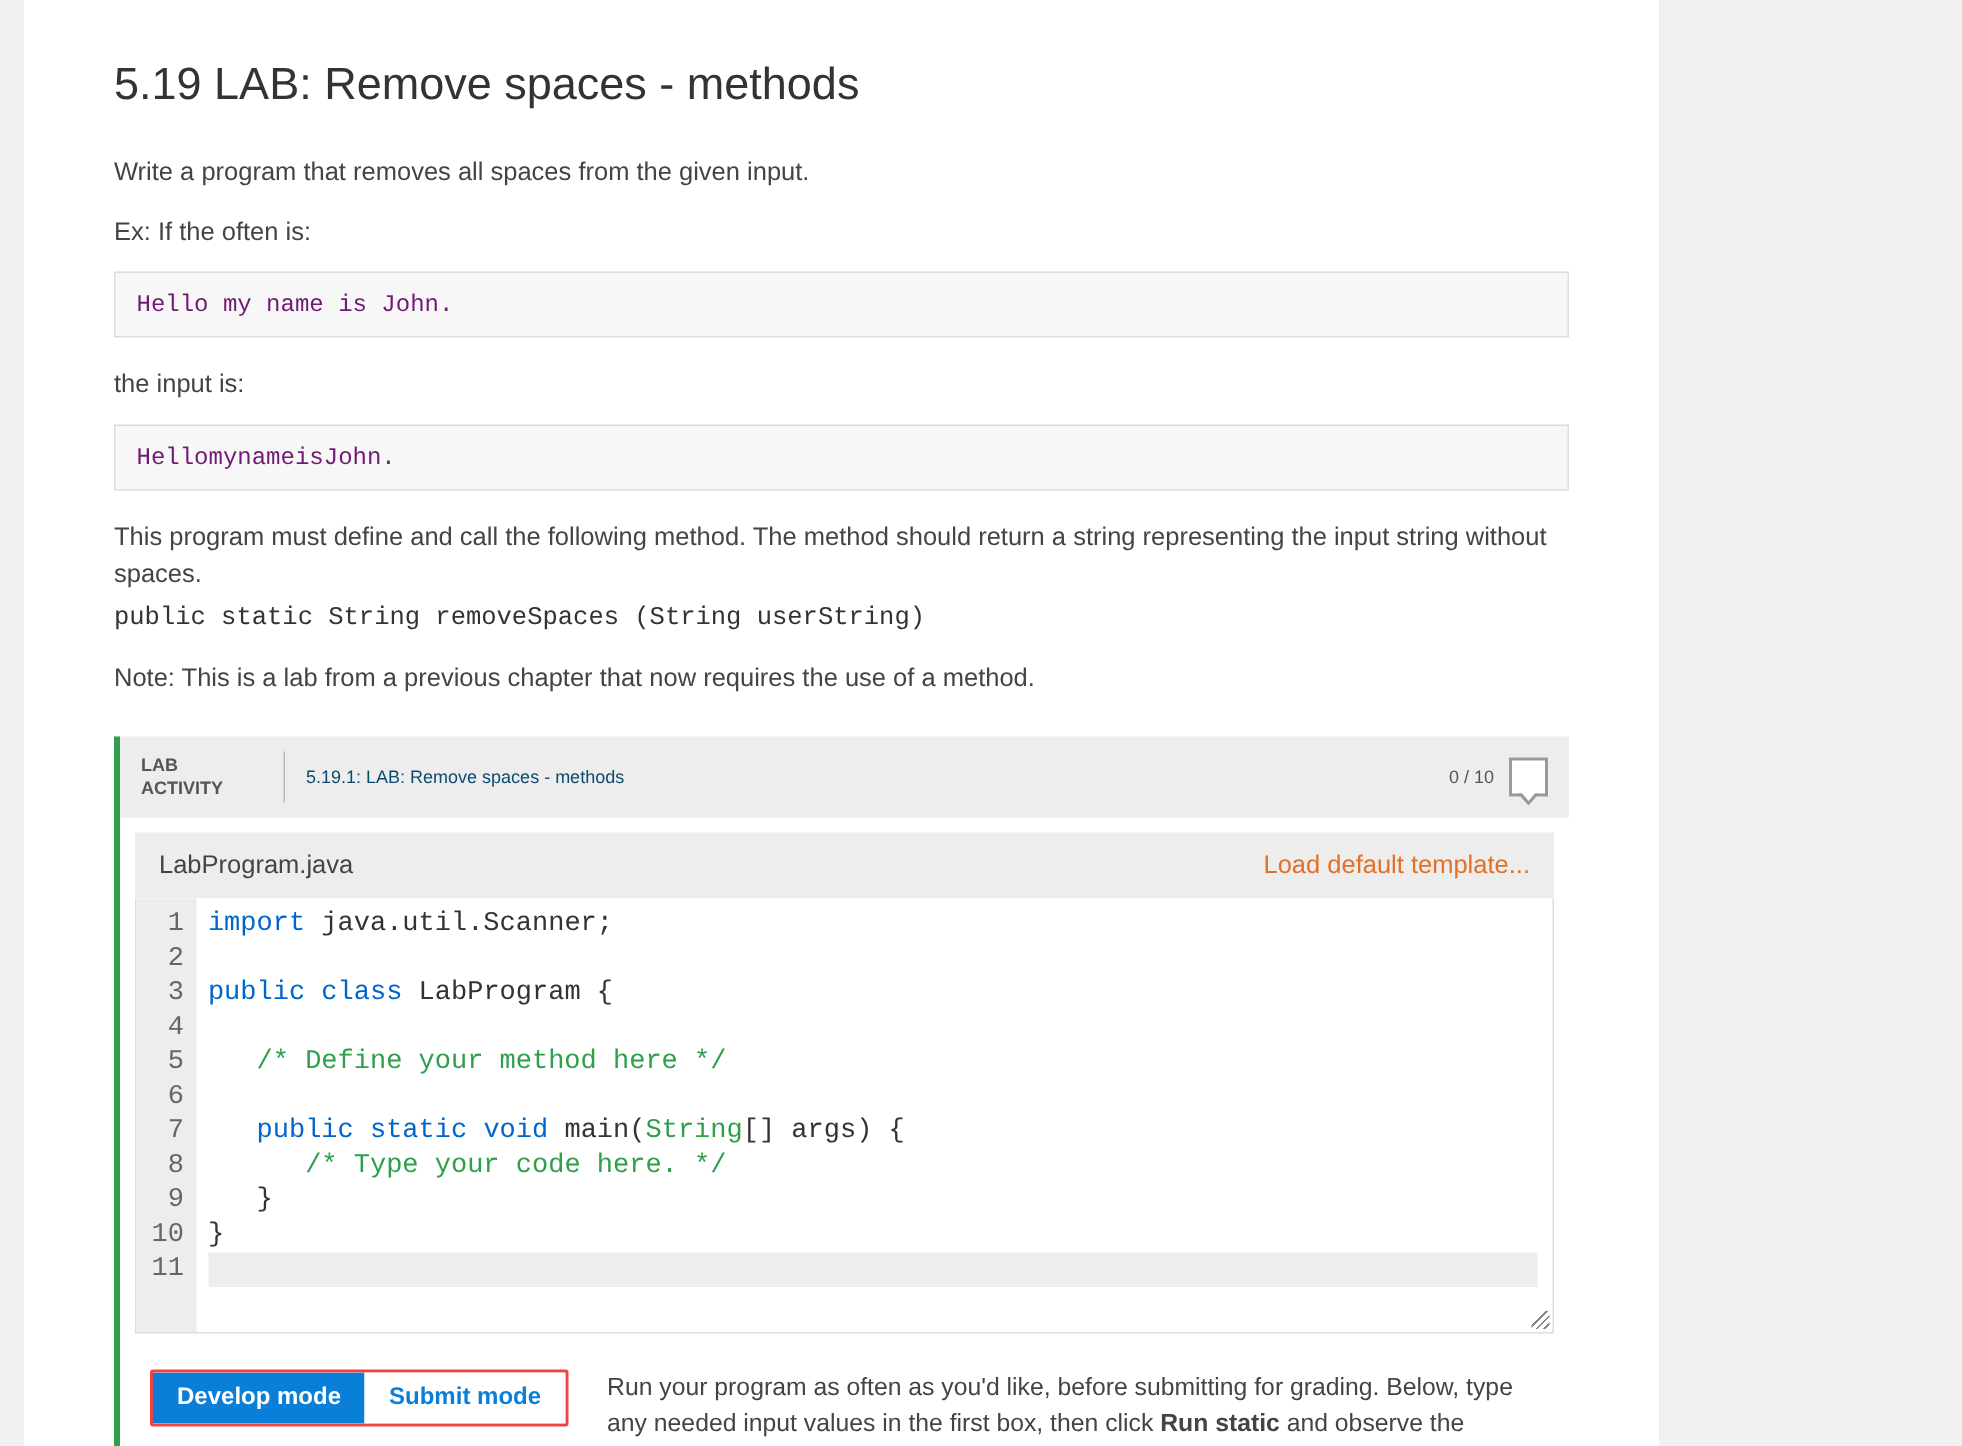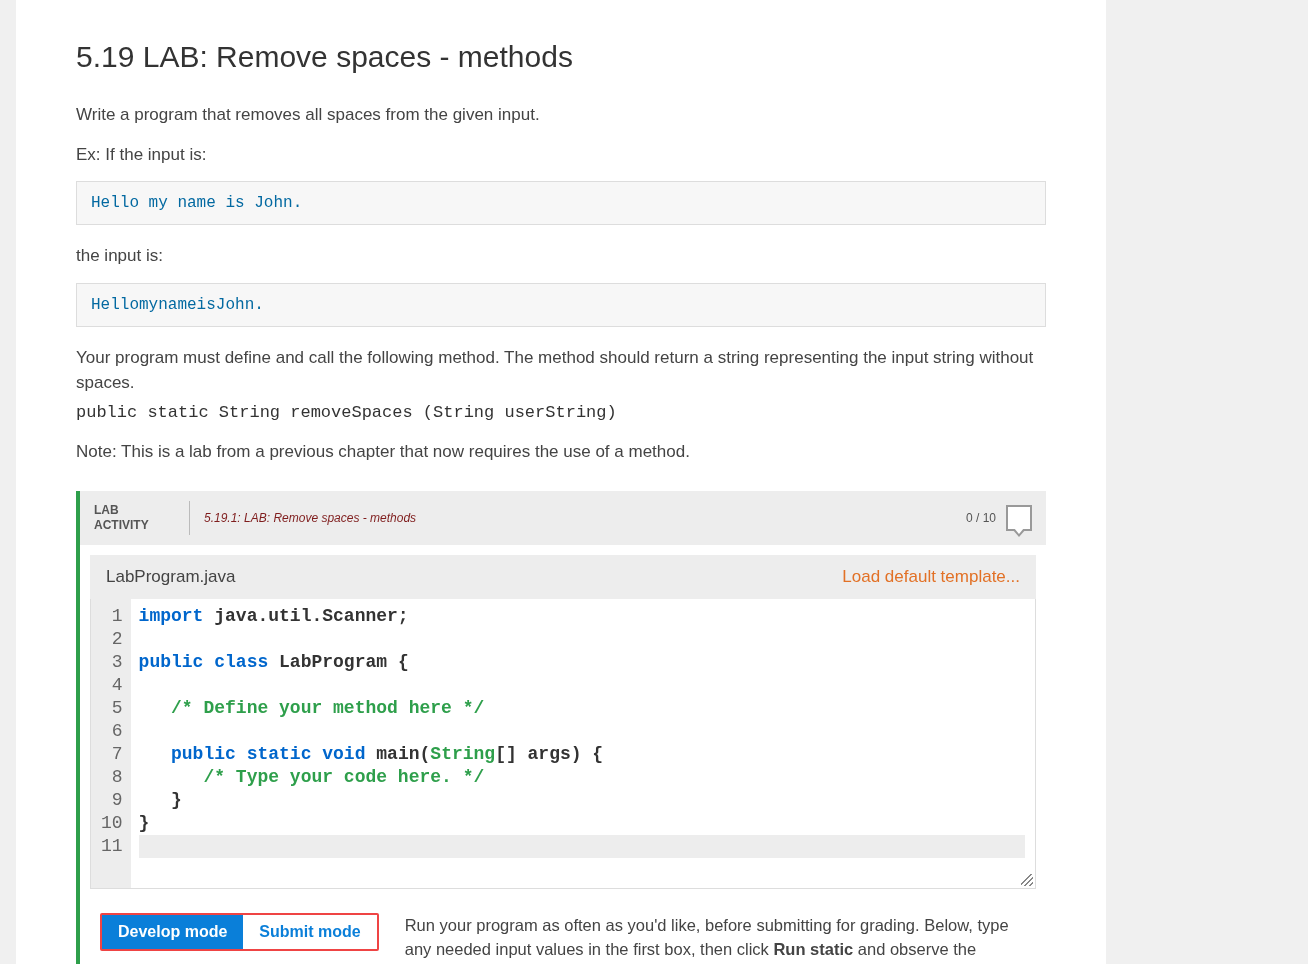--- a/index.html
+++ b/index.html
@@ -28,21 +28,21 @@
     font-size: 17px;
     line-height: 1.5;
     color: #444;
   }
   .code-box {
     border: 1px solid #ddd;
     background: #f7f7f7;
     padding: 12px 14px;
     font-family: "Courier New", Courier, monospace;
     font-size: 16px;
-    color: #0369a1;
+    color: #701a75;
     margin: 8px 0 18px 0;
     white-space: pre-wrap;
   }
   .sig {
     font-family: "Courier New", Courier, monospace;
     font-size: 17px;
     color: #333;
     white-space: pre-wrap;
     margin-top: -10px;
   }
@@ -66,22 +66,21 @@
     line-height: 1.2;
   }
   .divider {
     width: 1px;
     height: 34px;
     background: #bbb;
     margin-right: 14px;
   }
   .lab-title {
     flex: 1;
-    color: #7f1d1d;
-    font-style: italic;
+    color: #0c4a6e;
   }
   .lab-score {
     color: #555;
     margin-right: 10px;
   }
   .badge {
     width: 26px; height: 26px;
     border: 2px solid #999;
     background: #fff;
     position: relative;
@@ -148,21 +147,20 @@
   .gutter div { line-height: 23px; }
   .code-area {
     flex: 1;
     padding: 6px 10px 30px 8px;
     font-family: Consolas, "Courier New", monospace;
     font-size: 18px;
     line-height: 23px;
     white-space: pre;
     overflow-x: auto;
     position: relative;
-    font-weight: bold;
   }
   .resize-handle {
     position: absolute;
     right: 2px; bottom: 2px;
     width: 12px; height: 12px;
     background:
       linear-gradient(135deg, transparent 0 40%, #888 40% 48%, transparent 48% 60%, #888 60% 68%, transparent 68% 80%, #888 80% 88%, transparent 88% 100%);
     cursor: nwse-resize;
   }
   .kw { color: #0066cc; }
@@ -213,29 +211,29 @@
   .mode-desc b { font-weight: 700; }
 </style>
 </head>
 <body>
 
 <div class="page">
 
   <h1>5.19 LAB: Remove spaces - methods</h1>
 
   <p>Write a program that removes all spaces from the given input.</p>
-  <p>Ex: If the input is:</p>
+  <p>Ex: If the often is:</p>
 
   <div class="code-box">Hello my name is John.</div>
 
   <p>the input is:</p>
 
   <div class="code-box">HellomynameisJohn.</div>
 
-  <p>Your program must define and call the following method. The method should return a string representing the input string without spaces.</p>
+  <p>This program must define and call the following method. The method should return a string representing the input string without spaces.</p>
   <p class="sig">public static String removeSpaces (String userString)</p>
   <p>Note: This is a lab from a previous chapter that now requires the use of a method.</p>
 
   <div class="lab-panel">
     <div class="lab-header">
       <div class="lab-tag">
         <span>LAB</span><br>
         <span>ACTIVITY</span>
       </div>
       <div class="divider"></div>

